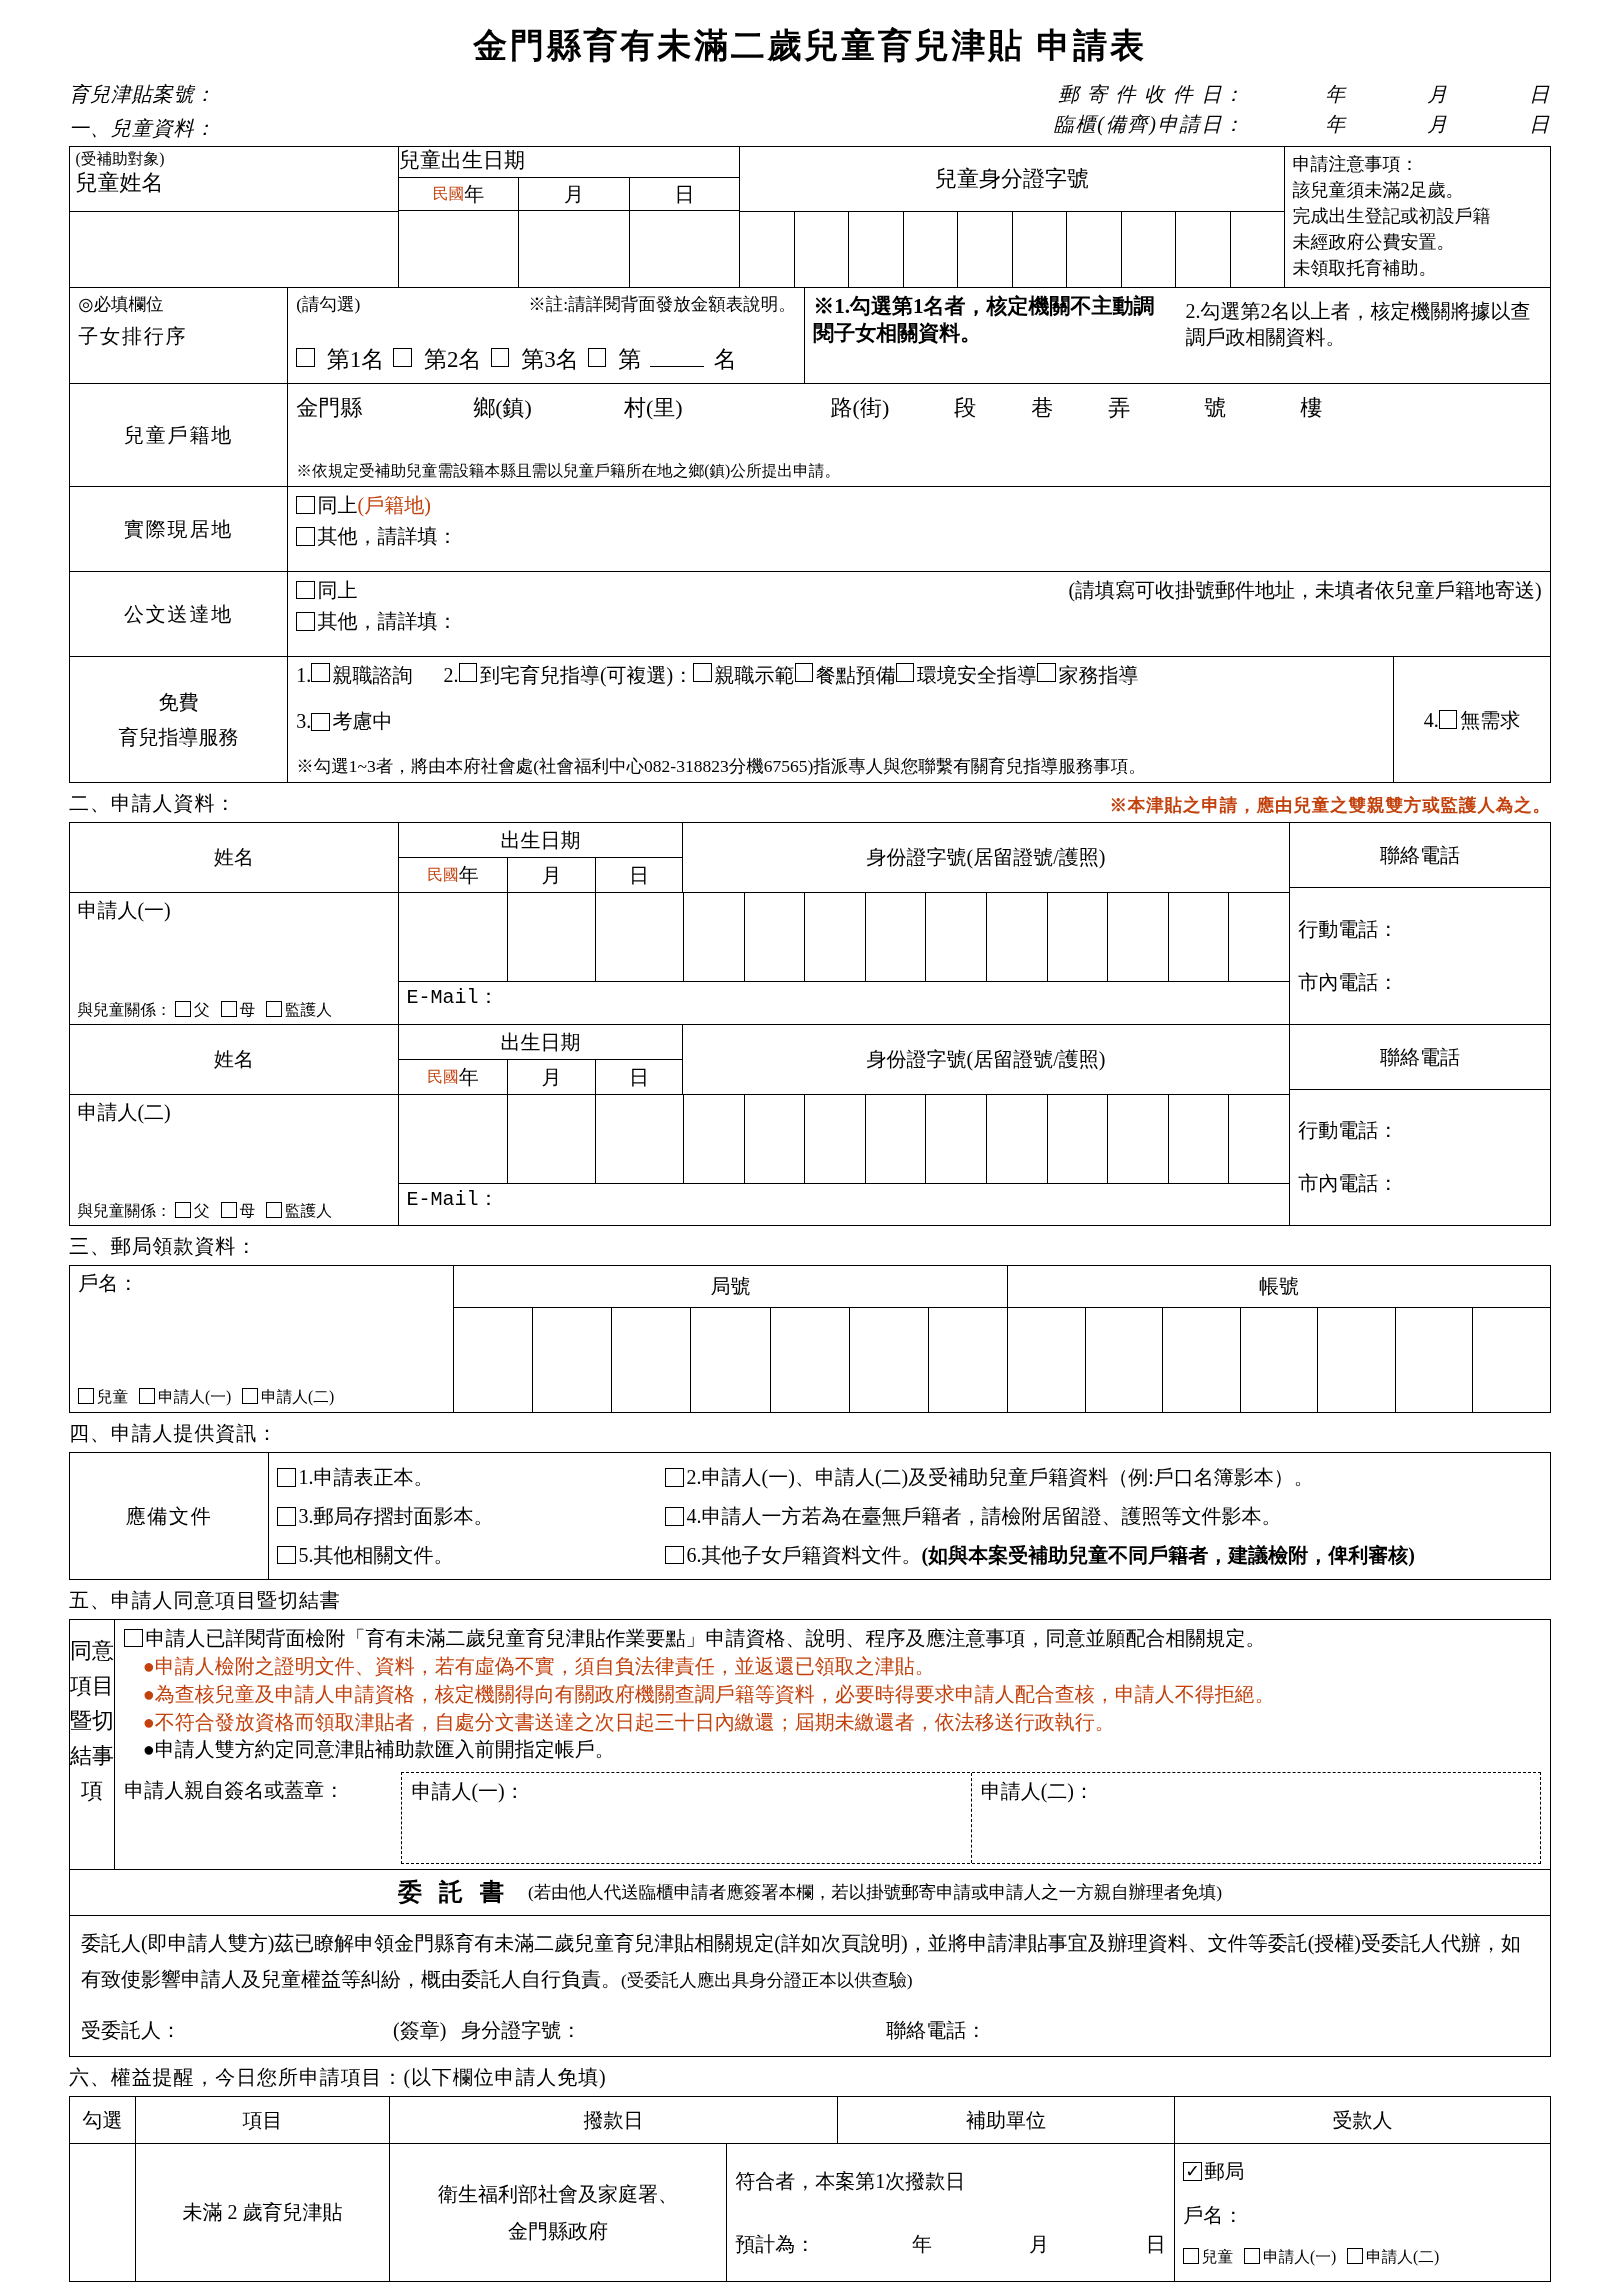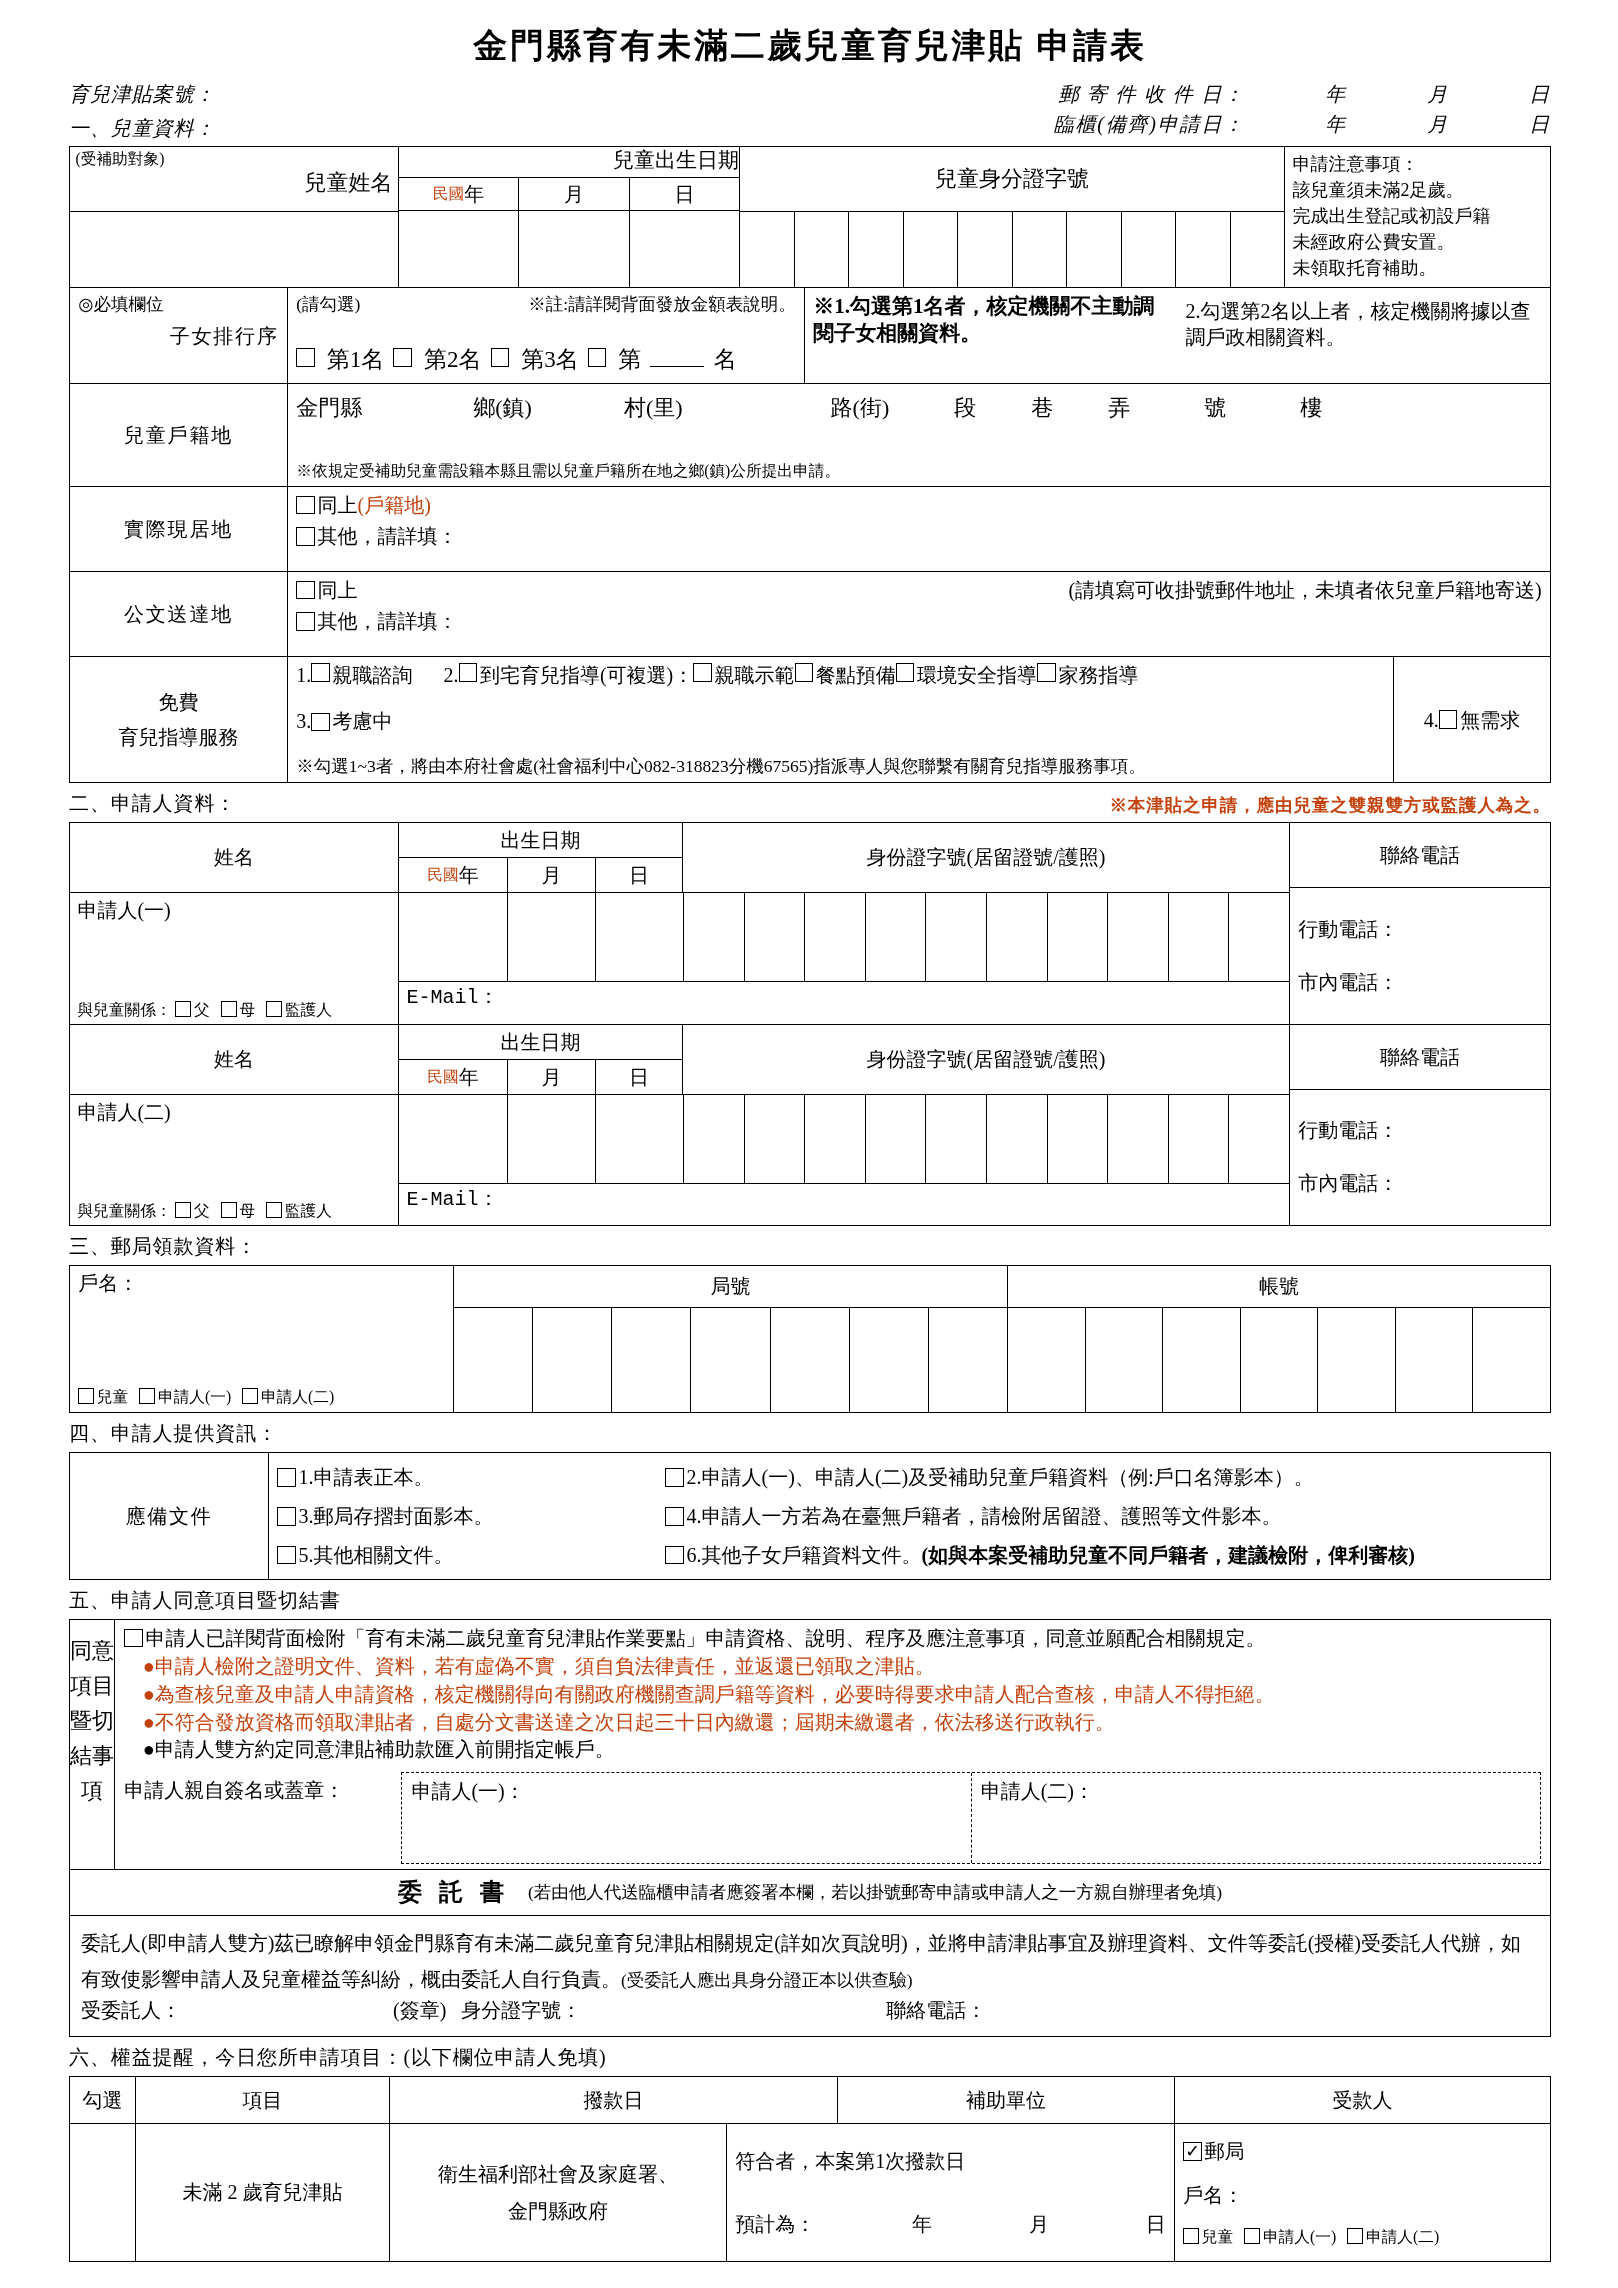--- a/index.html
+++ b/index.html
@@ -9,21 +9,21 @@
   color: #000;
   font-family: "Liberation Serif", "DejaVu Serif", serif;
   font-size: 20px;
   line-height: 1.3;
 }
 .page { width: 1619px; min-height: 2289px; padding: 24px 68px 16.6px 69px; background:#fff; }
 .red { color: #c2410c; }
 .bold { font-weight: bold; }
 .sm { font-size: 17.5px; }
 .xs { font-size: 15.7px; }
-.ctr { text-align: right; }
+.ctr { text-align: left; }
 .vctr { display:flex; align-items:center; justify-content:center; }
 
 .cb { display:inline-block; width:18.5px; height:18.5px; border:1.8px solid #000; background:#fff; vertical-align:-2.8px; margin-right:2.8px; flex:none; }
 .cb.smb { width:15.7px; height:15.7px; vertical-align:-1.8px; }
 .cb.checked { position:relative; }
 .cb.checked::after { content:"✓"; position:absolute; left:0; top:-2.8px; width:100%; text-align:center; font-size:17.5px; }
 
 .tbl { border:1.8px solid #000; }
 .row { display:flex; border-top:0.9px solid #000; }
 .row.first { border-top:none; }
@@ -424,21 +424,21 @@
         </div>
       </div>
     </div>
     <div class="row thick vctr" style="min-height:46px">
       <span class="bold" style="font-size:24px; letter-spacing:5.5px">委 託 書</span>
       <span class="sm" style="margin-left:18.5px">(若由他人代送臨櫃申請者應簽署本欄，若以掛號郵寄申請或申請人之一方親自辦理者免填)</span>
     </div>
     <div class="row thick">
       <div style="flex:1; padding:9.2px 11px 7.4px">
         <div style="line-height:1.8"><span>委託人(即申請人雙方)茲已瞭解申領金門縣育有未滿二歲兒童育兒津貼相關規定(詳如次頁說明)，並將申請津貼事宜及辦理資料、文件等委託(授權)受委託人代辦，如有致使影響申請人及兒童權益等糾紛，概由委託人自行負責。</span><span class="sm">(受委託人應出具身分證正本以供查驗)</span></div>
-        <div style="display:flex; margin-bottom:5.5px">
+        <div style="display:flex; margin-top:20px; margin-bottom:5.5px">
           <span>受委託人：</span>
           <span style="margin-left:212px">(簽章)</span>
           <span style="margin-left:14.8px">身分證字號：</span>
           <span style="margin-left:305px">聯絡電話：</span>
         </div>
       </div>
     </div>
   </div>
 
   <div class="sect-title">

